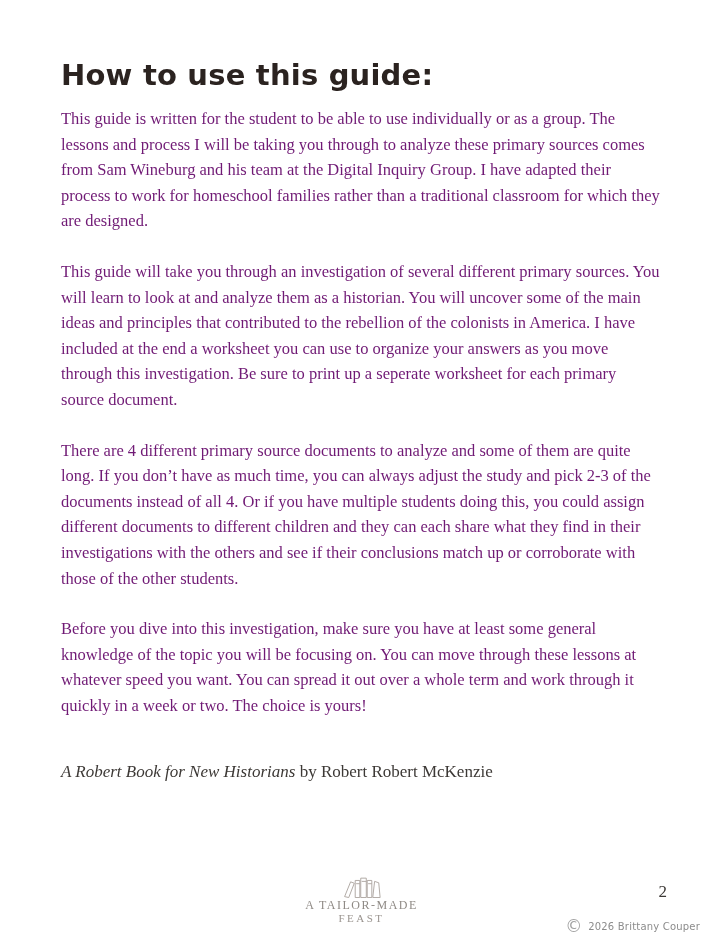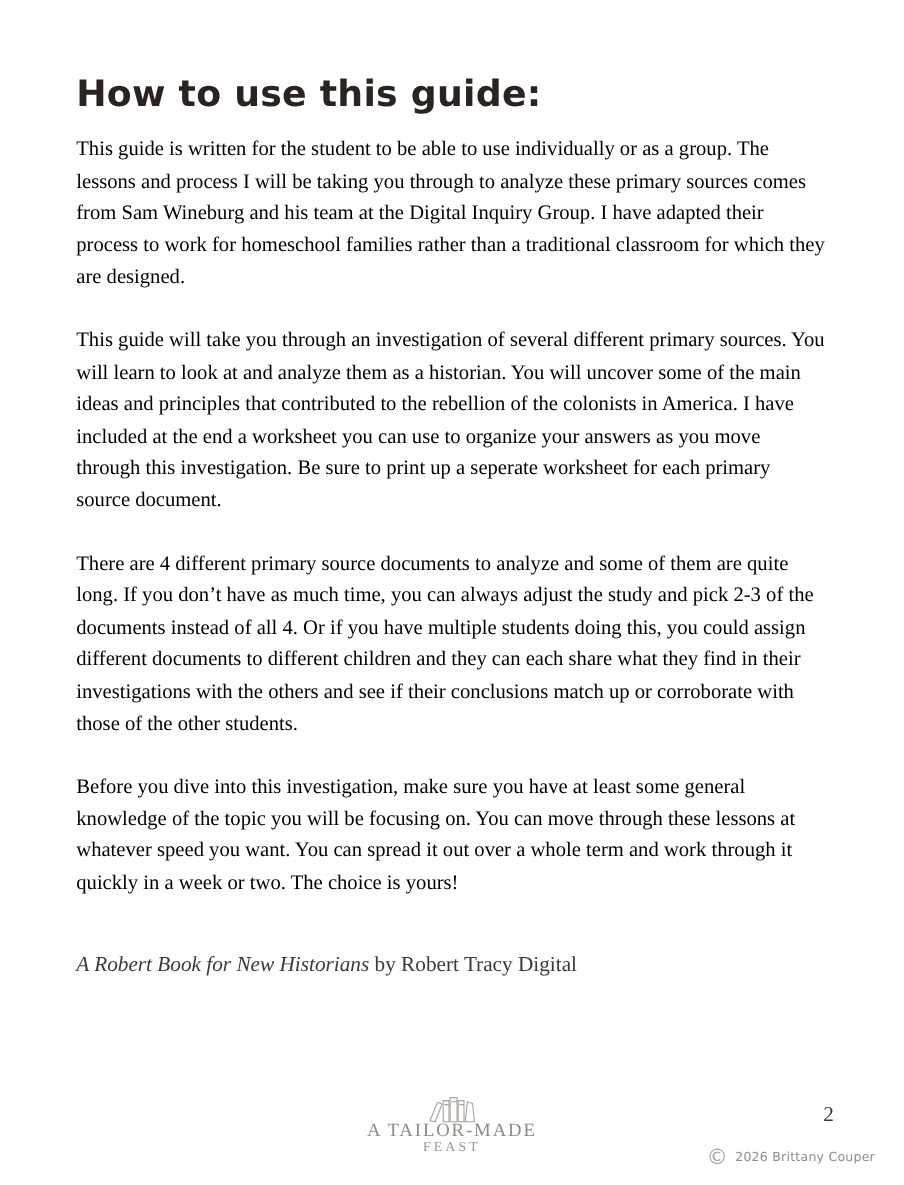--- a/index.html
+++ b/index.html
@@ -28,21 +28,21 @@
     font-size: 29px;
     line-height: 34px;
     letter-spacing: 0.2px;
     color: #2b2320;
   }
   .body-paragraph {
     margin: 0 0 25px 0;
     width: 600px;
     font-size: 16.5px;
     line-height: 25.6px;
-    color: #000000;
+    color: #701a75;
     text-align: left;
   }
   .further-reading {
     margin-top: 42px;
   }
   .section-title {
     margin: 0 0 8px 0;
     font-family: "DejaVu Sans", "Liberation Sans", sans-serif;
     font-weight: 700;
     font-size: 20px;
@@ -67,21 +67,21 @@
     text-align: center;
     color: #938d87;
   }
   .footer-logo .logo-icon {
     display: block;
     margin: 0 auto 1px auto;
     width: 46px;
     height: 24px;
   }
   .logo-line1 {
-    font-size: 15px;
+    font-size: 12px;
     line-height: 13px;
     letter-spacing: 1.5px;
     color: #8f8a85;
     white-space: nowrap;
   }
   .logo-line2 {
     font-size: 11px;
     line-height: 12px;
     letter-spacing: 2.5px;
     color: #9a948f;
@@ -124,21 +124,21 @@
 
     <p class="body-paragraph">This guide is written for the student to be able to use individually or as a group. The lessons and process I will be taking you through to analyze these primary sources comes from Sam Wineburg and his team at the Digital Inquiry Group. I have adapted their process to work for homeschool families rather than a traditional classroom for which they are designed.</p>
 
     <p class="body-paragraph">This guide will take you through an investigation of several different primary sources. You will learn to look at and analyze them as a historian. You will uncover some of the main ideas and principles that contributed to the rebellion of the colonists in America. I have included at the end a worksheet you can use to organize your answers as you move through this investigation. Be sure to print up a seperate worksheet for each primary source document.</p>
 
     <p class="body-paragraph">There are 4 different primary source documents to analyze and some of them are quite long. If you don’t have as much time, you can always adjust the study and pick 2-3 of the documents instead of all 4. Or if you have multiple students doing this, you could assign different documents to different children and they can each share what they find in their investigations with the others and see if their conclusions match up or corroborate with those of the other students.</p>
 
     <p class="body-paragraph">Before you dive into this investigation, make sure you have at least some general knowledge of the topic you will be focusing on. You can move through these lessons at whatever speed you want. You can spread it out over a whole term and work through it quickly in a week or two. The choice is yours!</p>
 
     <div class="further-reading">
-      <p class="book-line"><span class="book-title">A Robert Book for New Historians</span><span> by Robert Tracy Digital</span></p>
+      <p class="book-line"><span class="book-title">A Robert Book for New Historians</span><span> by Robert Robert McKenzie</span></p>
     </div>
 
   </div>
 
   <div class="footer-logo">
     <svg class="logo-icon" viewBox="0 0 46 26" xmlns="http://www.w3.org/2000/svg">
       <g stroke="#aba49e" stroke-width="1" fill="none" stroke-linejoin="round">
         <path d="M4.5 24.5 L11 8.5 L15 10 L9 25.5 Z"></path>
         <rect x="16" y="7" width="5" height="18.5"></rect>
         <rect x="22" y="4.5" width="6" height="21"></rect>

